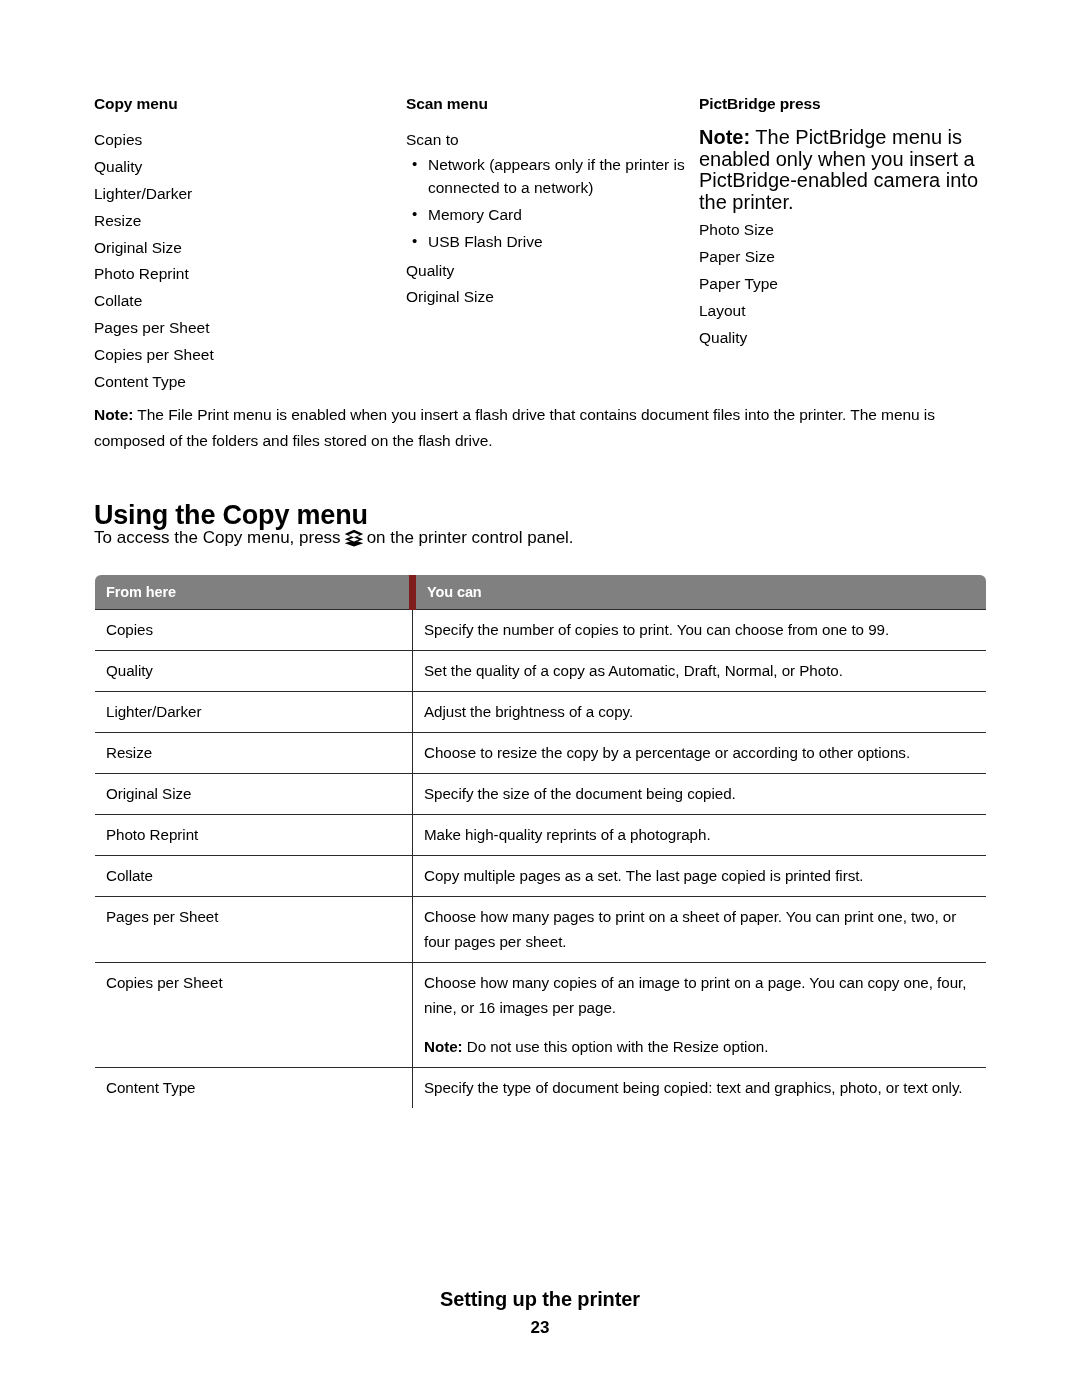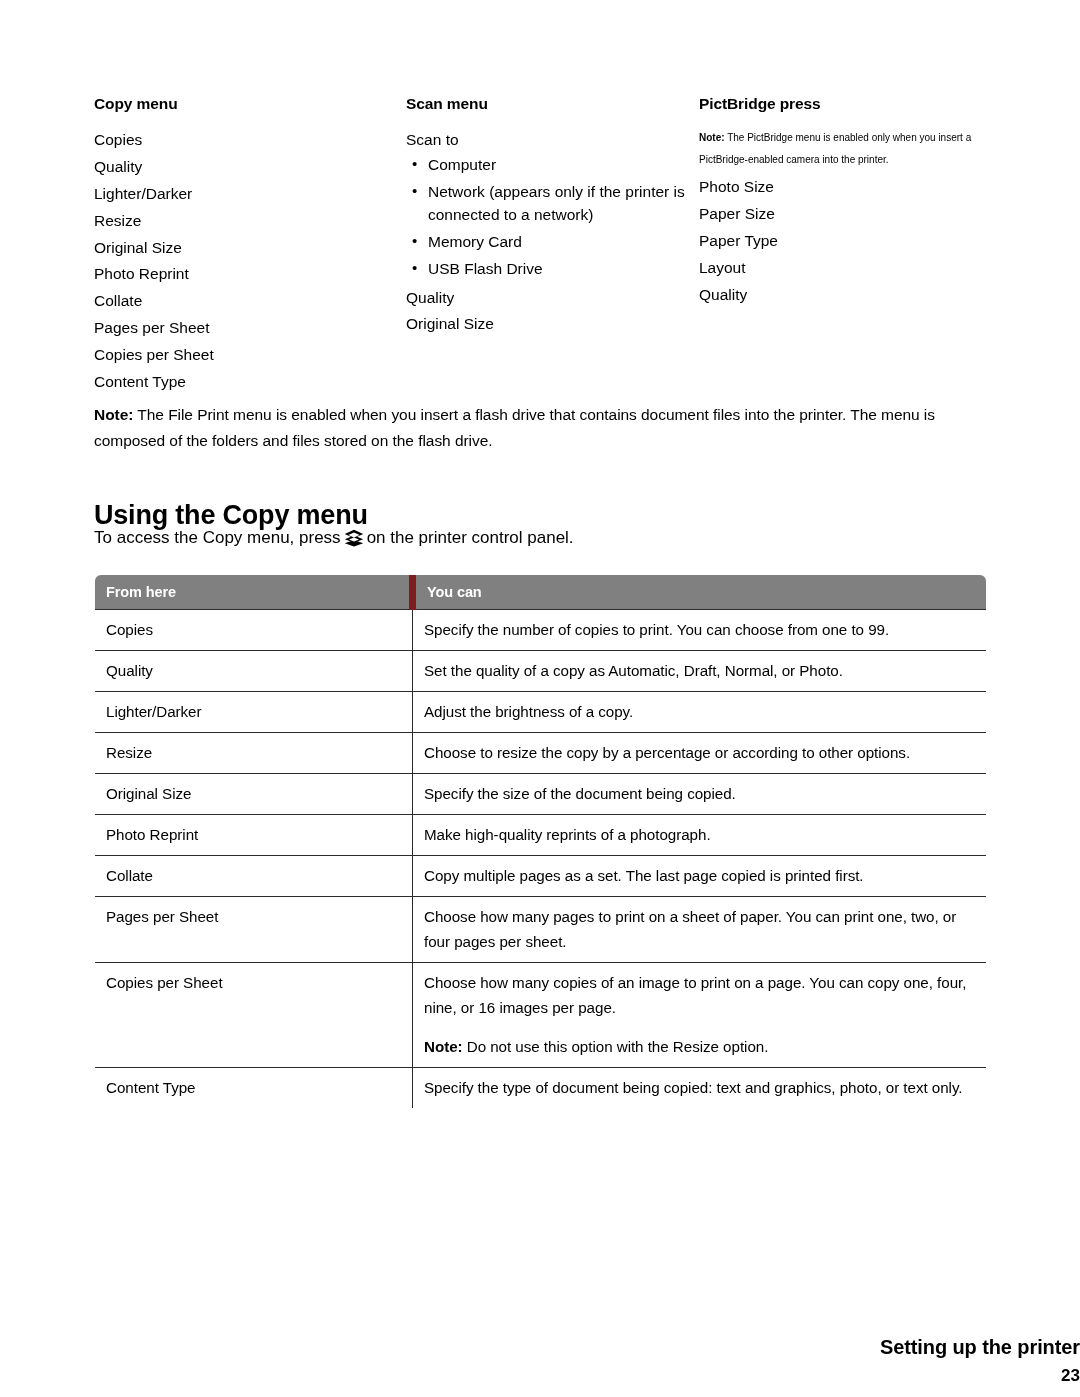--- a/index.html
+++ b/index.html
@@ -43,21 +43,21 @@
     line-height: 1.25;
     letter-spacing: -0.1px;
     margin-bottom: 14px;
   }
   .menu-item {
     font-size: 15.5px;
     line-height: 26.8px;
     white-space: nowrap;
   }
   .menu-note {
-    font-size: 10px;
+    font-size: 20px;
     line-height: 21.5px;
     margin-bottom: 4px;
   }
   .menu-note .nb { font-weight: bold; }
 
   ul.bullets {
     list-style: none;
     margin: 0;
     padding: 0;
   }
@@ -154,22 +154,21 @@
   .menu-table td .nb { font-weight: bold; }
   .menu-table td p { margin: 0; }
   .menu-table td p + p { margin-top: 14px; }
 
   
   .footer {
     position: absolute;
     left: 0;
     right: 0;
     top: 1288px;
-    text-align: right;
-    margin-top: 48px;
+    text-align: center;
   }
   .footer-title {
     font-size: 20px;
     font-weight: bold;
     letter-spacing: -0.1px;
   }
   .footer-page {
     font-size: 17px;
     font-weight: bold;
     margin-top: 7px;
@@ -193,21 +192,20 @@
       <div class="menu-item">Collate</div>
       <div class="menu-item">Pages per Sheet</div>
       <div class="menu-item">Copies per Sheet</div>
       <div class="menu-item">Content Type</div>
     </div>
 
     <div class="menu-col col-scan">
       <div class="col-heading">Scan menu</div>
       <div class="menu-item">Scan to</div>
       <ul class="bullets">
-        <li>Computer</li>
         <li>Network (appears only if the printer is connected to a network)</li>
         <li>Memory Card</li>
         <li>USB Flash Drive</li>
       </ul>
       <div class="menu-item">Quality</div>
       <div class="menu-item">Original Size</div>
     </div>
 
     <div class="menu-col col-pictbridge">
       <div class="col-heading">PictBridge press</div>

